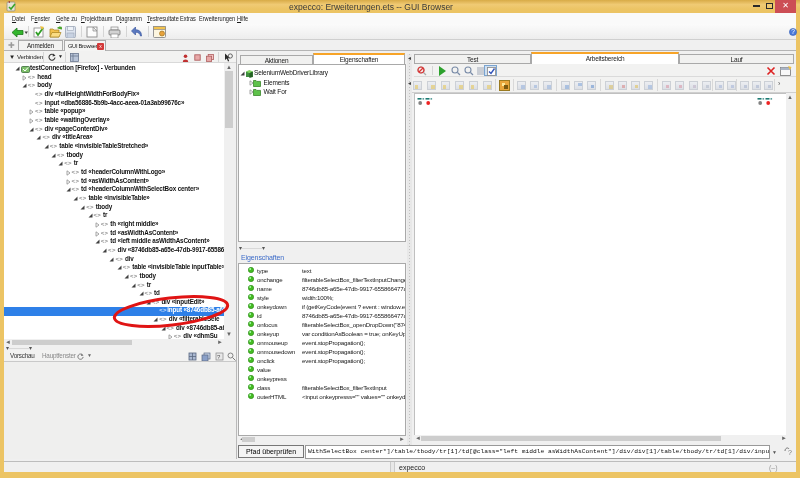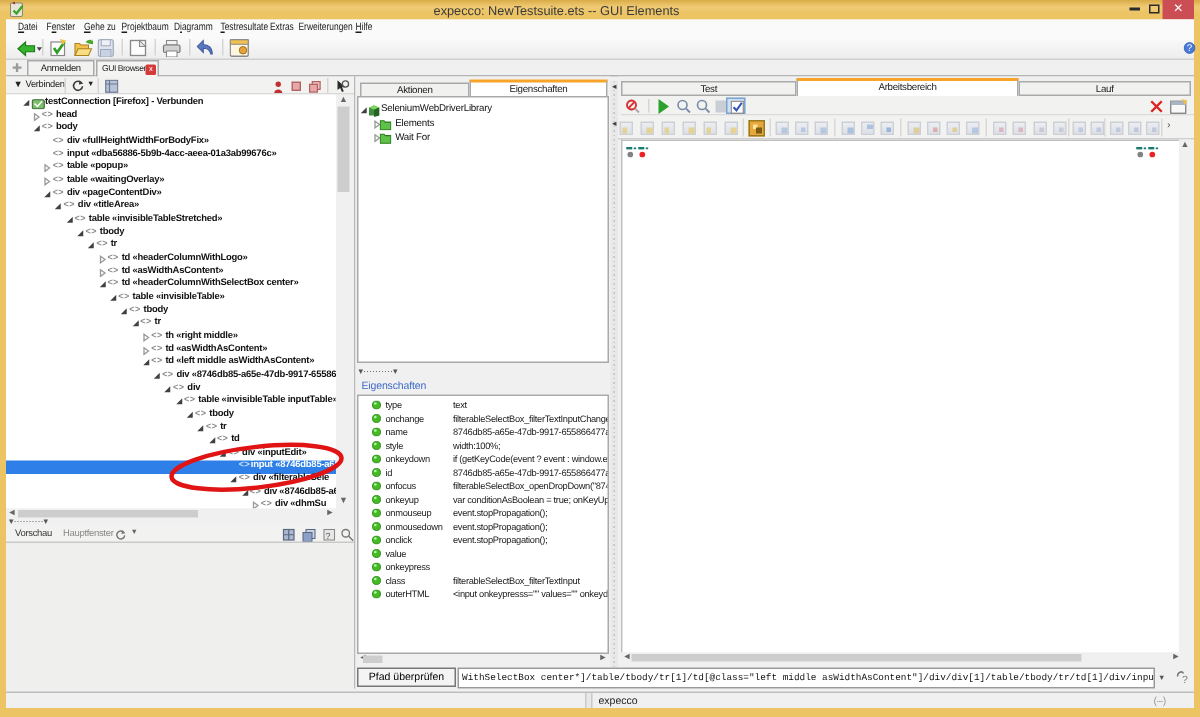--- a/index.html
+++ b/index.html
@@ -64,21 +64,21 @@
 </style>
 </head>
 <body>
 
 <div id="titlebar">
   <svg class="ic" style="left:6px;top:1px" width="11" height="11" viewBox="0 0 11 11">
     <rect x="1" y="1" width="8" height="9" rx="1" fill="#e8e4d8" stroke="#8a8a78" stroke-width="0.7"></rect>
     <path d="M2 1 L4 0 L4 2 Z" fill="#a03030"></path>
     <path d="M3 6 L5 8 L9 3" stroke="#3aa52a" stroke-width="1.6" fill="none"></path>
   </svg>
-  <div id="title">expecco: NewTestsuite.ets -- GUI Elements</div>
+  <div id="title">expecco: Erweiterungen.ets -- GUI Browser</div>
   <div class="abs" style="left:753px;top:5px;width:7px;height:2px;background:#2a2a2a"></div>
   <div class="abs" style="left:766px;top:3px;width:7px;height:6px;border:1px solid #2a2a2a;"></div>
   <div class="abs" style="left:775px;top:0px;width:21px;height:13px;background:#cc4e55;color:#fff;font-size:8px;text-align:center;line-height:12px;">✕</div>
 </div>
 <div class="win"></div>
 
 <div id="menubar">
   <span class="mi" style="left:8px"><span class="u">D</span>atei</span>
   <span class="mi" style="left:27px">F<span class="u">e</span>nster</span>
   <span class="mi" style="left:52px"><span class="u">G</span>ehe zu</span>

